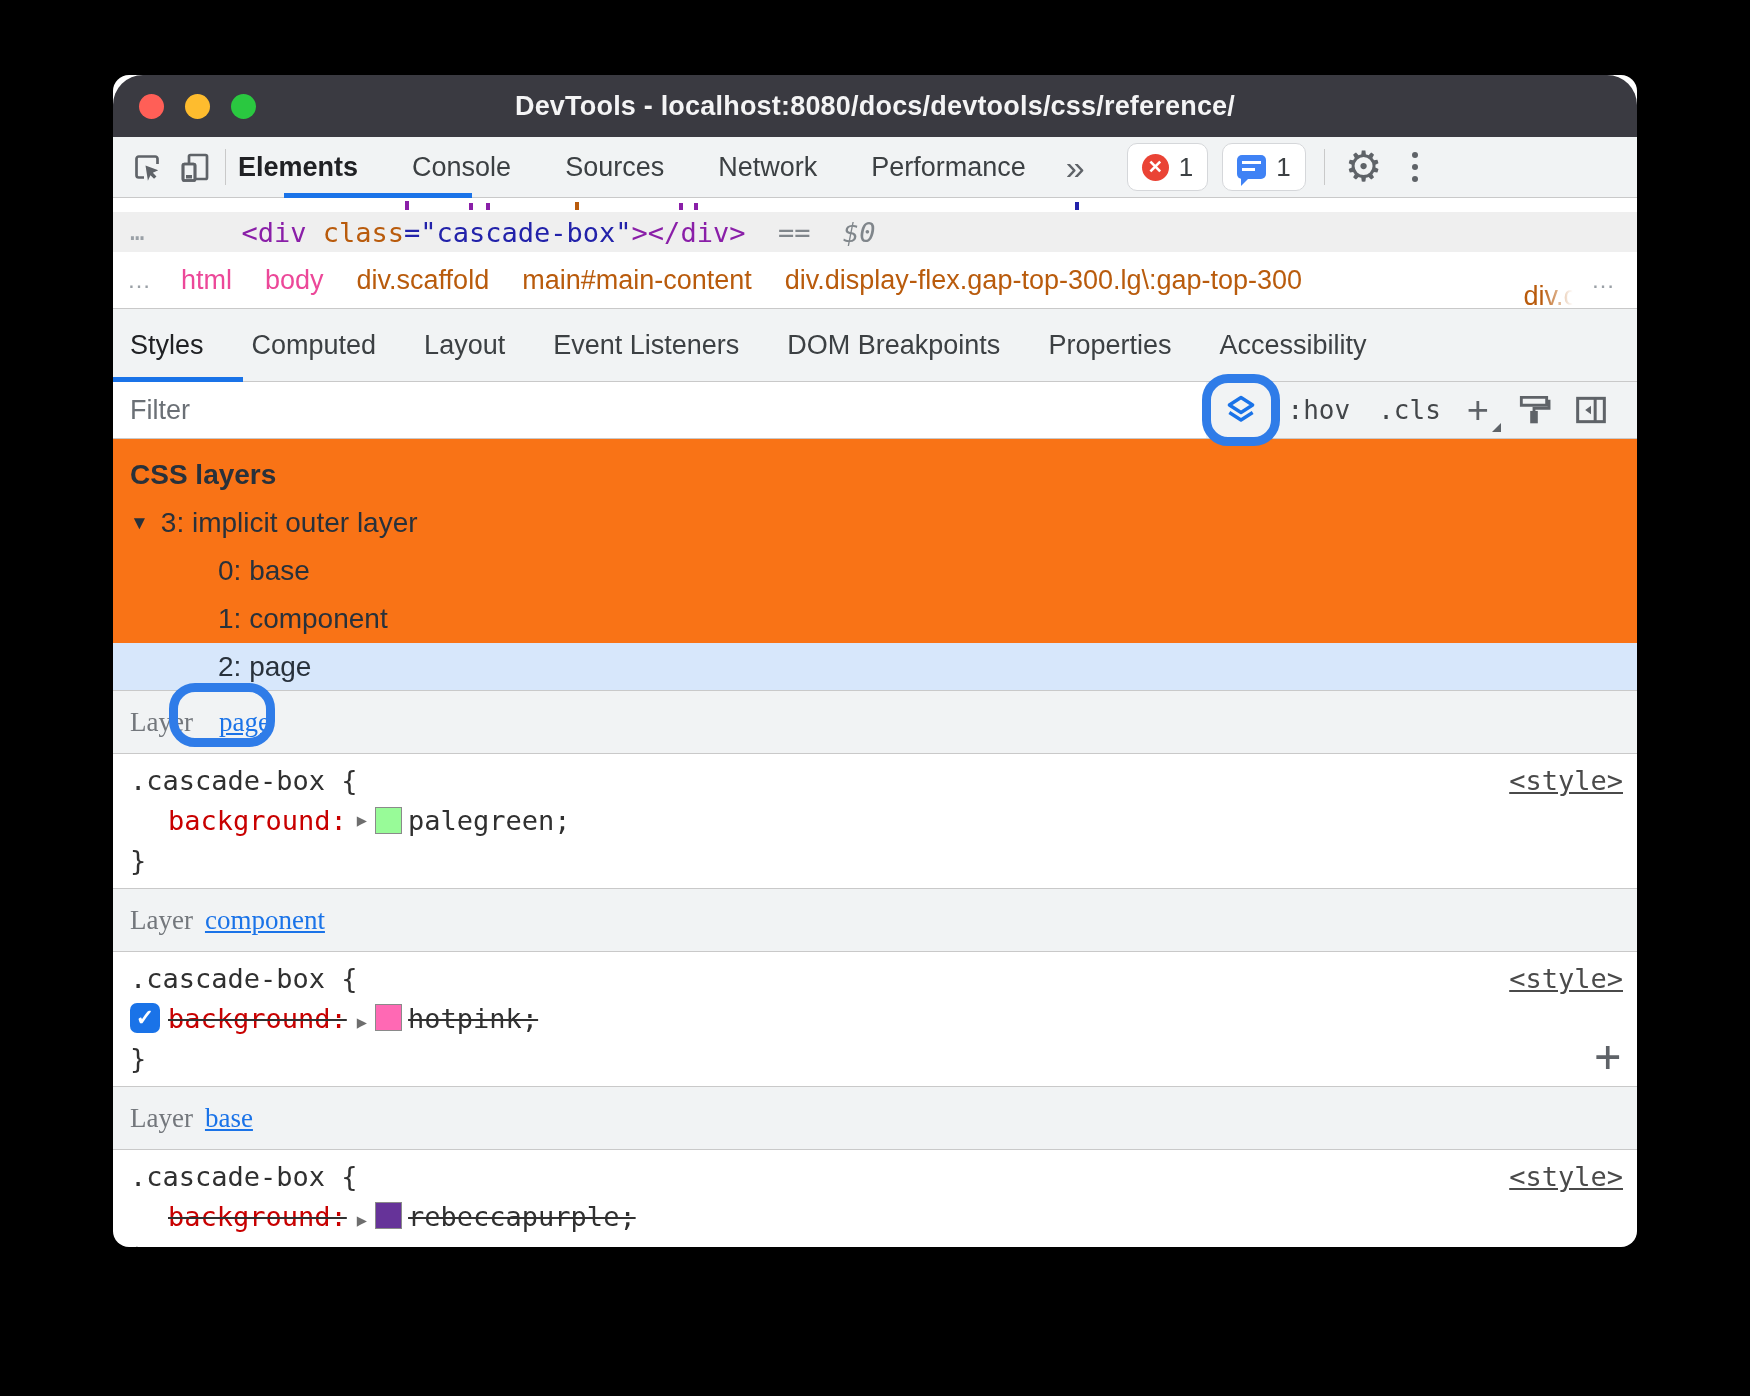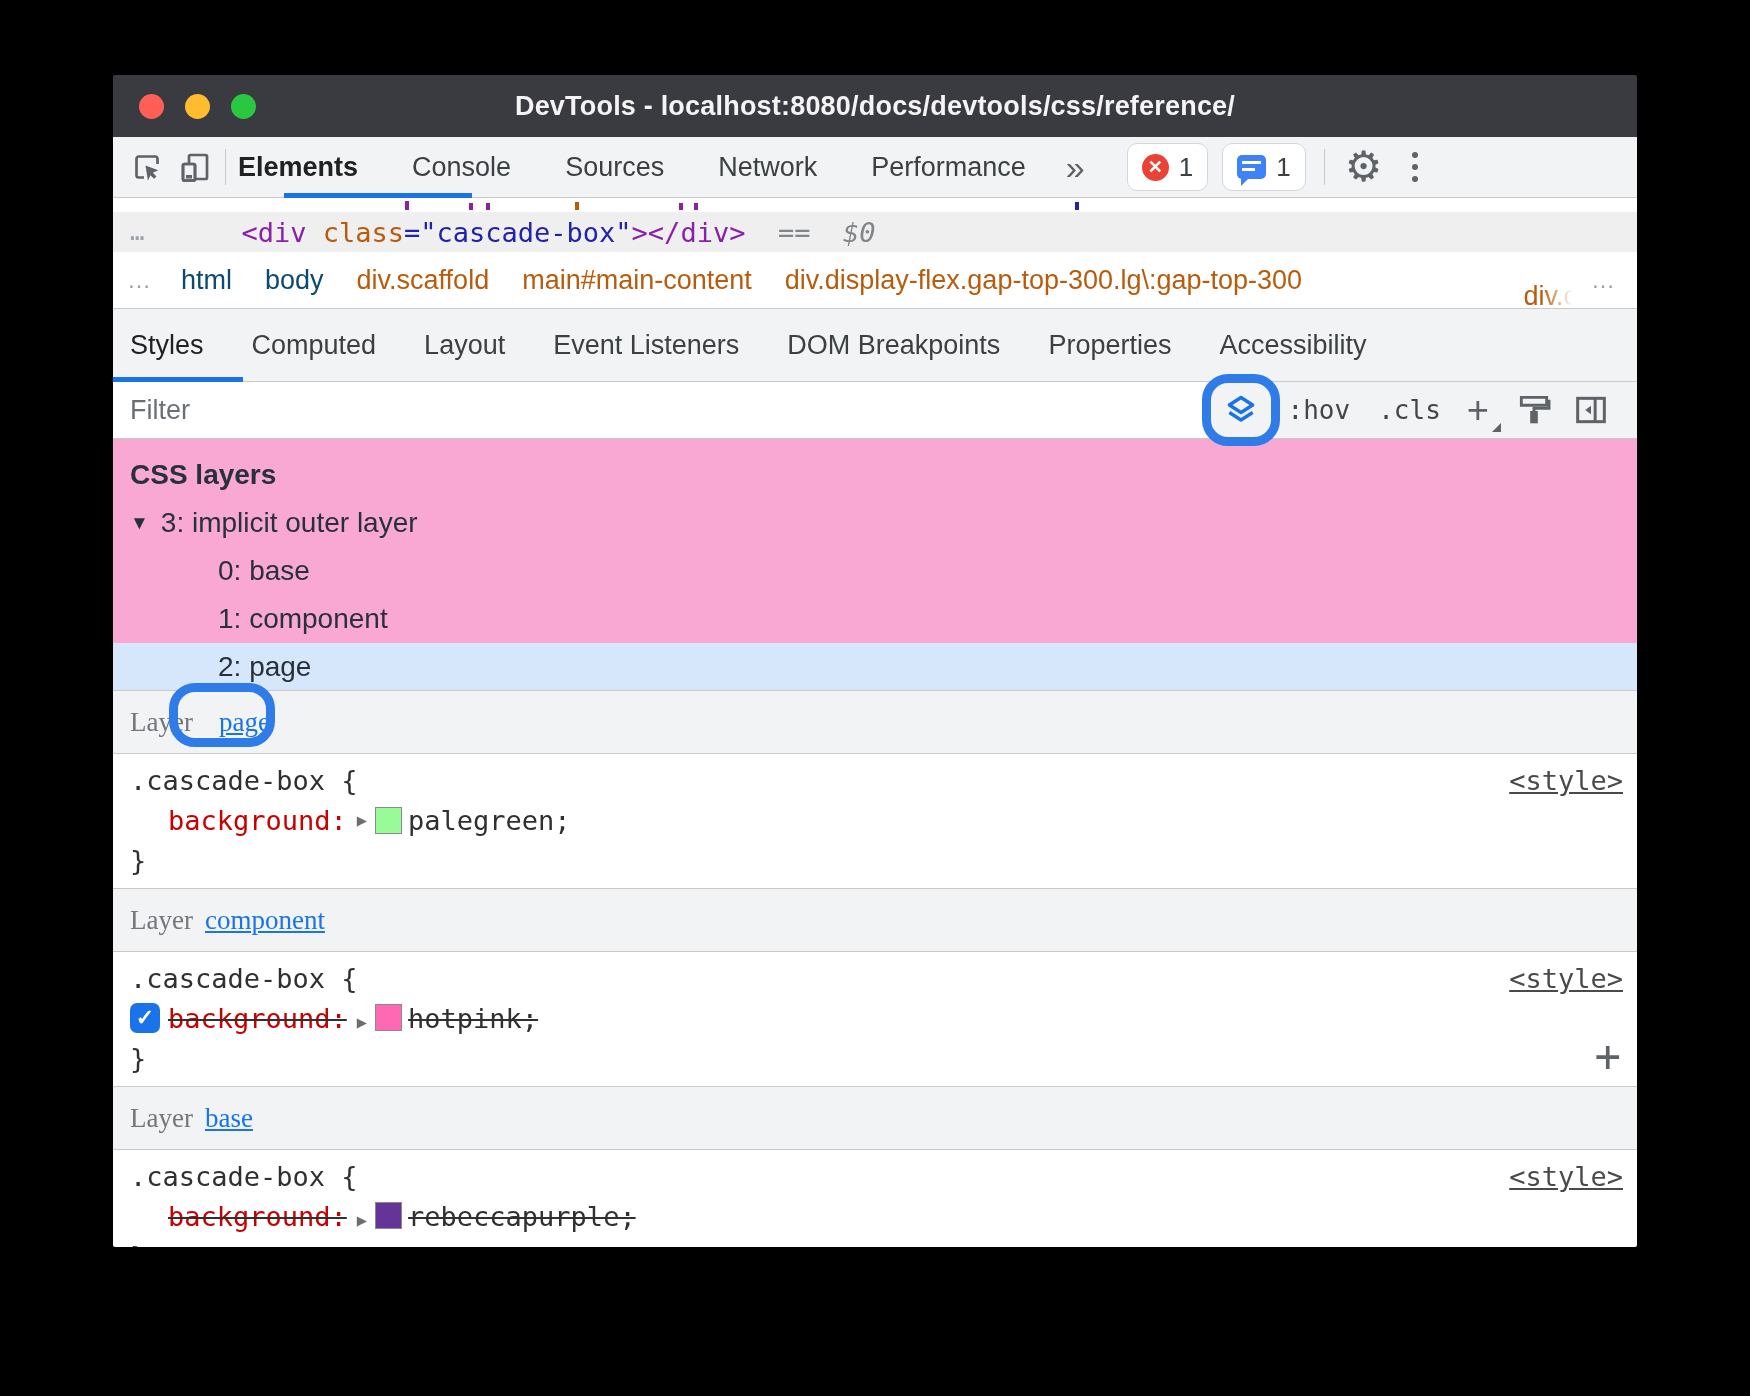--- a/index.html
+++ b/index.html
@@ -4,21 +4,21 @@
 <style>
   * { margin:0; padding:0; box-sizing:border-box; }
   html,body { width:1750px; height:1396px; background:#000; font-family:"Liberation Sans", sans-serif; overflow:hidden; }
 
   .window{
     position:absolute; left:113px; top:75px; width:1524px; height:1172px;
     background:#fff; border-radius:16px; overflow:visible;
     box-shadow:0 35px 80px rgba(0,0,0,.6);
     display:flex; flex-direction:column;
   }
-  .clip{ position:absolute; inset:0; border-radius:2px; overflow:hidden; display:flex; flex-direction:column; }
+  .clip{ position:absolute; inset:0; border-radius:30px; overflow:hidden; display:flex; flex-direction:column; }
 
   
   .titlebar{ height:62px; background:#3a3a41; display:flex; align-items:center; flex:none; position:relative; }
   .lights{ display:flex; gap:21px; margin-left:26px; }
   .light{ width:25px; height:25px; border-radius:50%; }
   .light.red{ background:#ff5f57; } .light.yellow{ background:#febc2e; } .light.green{ background:#2ac840; }
   .win-title{ position:absolute; left:0; right:0; text-align:center; color:#f4f4f5; font-size:27px; font-weight:bold; letter-spacing:.2px; }
 
   
   .toolbar{ height:61px; background:#f1f3f4; border-bottom:1px solid #c9c9c9; display:flex; align-items:center; flex:none; position:relative; }
@@ -55,21 +55,21 @@
   
   .element-row{ height:40px; background:#efefef; display:flex; align-items:center; flex:none; font-family:"DejaVu Sans Mono", monospace; font-size:27px; }
   .dots-more{ color:#9aa0a6; font-size:24px; letter-spacing:2px; margin-left:17px; }
   .el-code{ margin-left:95px; white-space:pre; }
   .c-tag{ color:#8a1fa8; } .c-attr{ color:#b95b0c; } .c-val{ color:#2222aa; }
   .c-gray{ color:#80868b; } .c-dollar{ color:#80868b; font-style:italic; }
 
   
   .crumbs{ height:57px; background:#fff; border-bottom:1px solid #c9c9c9; display:flex; align-items:center; flex:none; font-size:27px; padding:0 14px; }
   .crumb{ white-space:nowrap; margin-right:33px; }
-  .crumb.purple{ color:#0c4a6e; } .crumb.orange{ color:#b95b0c; }
+  .crumb.purple{ color:#ec4899; } .crumb.orange{ color:#b95b0c; }
   .crumb-more{ color:#9aa0a6; font-size:24px; letter-spacing:2px; margin-right:28px; }
   .crumb-right{ margin-left:auto; display:flex; align-items:center; }
   .crumb-cut{ color:#b95b0c; max-width:64px; overflow:hidden; white-space:nowrap;
     -webkit-mask-image:linear-gradient(90deg,#000 35%,transparent 92%);
     mask-image:linear-gradient(90deg,#000 35%,transparent 92%); margin-right:14px;margin-top:32px; }
   .crumb-right .crumb-more{ margin-right:6px; }
 
   
   .ptabs{ height:73px; background:#f1f3f4; border-bottom:1px solid #c9c9c9; display:flex; align-items:center; gap:48px; padding-left:17px; flex:none; position:relative; }
   .ptab{ font-size:27px; color:#3c4043; white-space:nowrap; }
@@ -84,21 +84,21 @@
   .fi{ display:flex; align-items:center; justify-content:center; color:#434649; }
   .mono-btn{ font-family:"DejaVu Sans Mono", monospace; font-size:26px; color:#434649; padding:0 10px; }
   .plus-btn{ font-size:38px; color:#5f6368; font-weight:400; position:relative; padding:0 8px; margin-right:6px; }
   .plus-btn i{ position:absolute; right:-4px; bottom:0px; border-left:9px solid transparent; border-bottom:9px solid #5f6368; }
   .layers-btn{ position:relative; width:58px; height:52px; }
   .layers-btn svg{ position:absolute; left:50%; top:50%; transform:translate(-50%,-50%); }
   .ring{ position:absolute; border:9px solid #2f7ce8; border-radius:26px; pointer-events:none; z-index:5; }
   .ring.layers-ring{ left:-10px; top:-10px; width:78px; height:72px; }
 
   
-  .layers-panel{ height:251px; background:#f9a8d4; flex:none; padding-top:12px; font-size:28px; color:#28313b; }
+  .layers-panel{ height:251px; background:#f97316; flex:none; padding-top:12px; font-size:28px; color:#28313b; }
   .lp-title{ font-weight:bold; padding:8px 0 8px 17px; }
   .lp-row{ height:48px; display:flex; align-items:center; }
   .lp-root{ padding-left:17px; gap:12px; }
   .lp-arrow{ font-size:19px; color:#28313b; }
   .lp-child{ padding-left:105px; }
   .lp-child.selected{ background:#d7e7fb; }
 
   
   .sec-header{ height:64px; background:#f1f3f4; border-top:1px solid #c9c9c9; border-bottom:1px solid #c9c9c9; display:flex; align-items:center; padding-left:17px; flex:none; font-size:27px; position:relative; z-index:2;font-family:Liberation Serif, serif; }
   .sec-label{ color:#73777c; }

